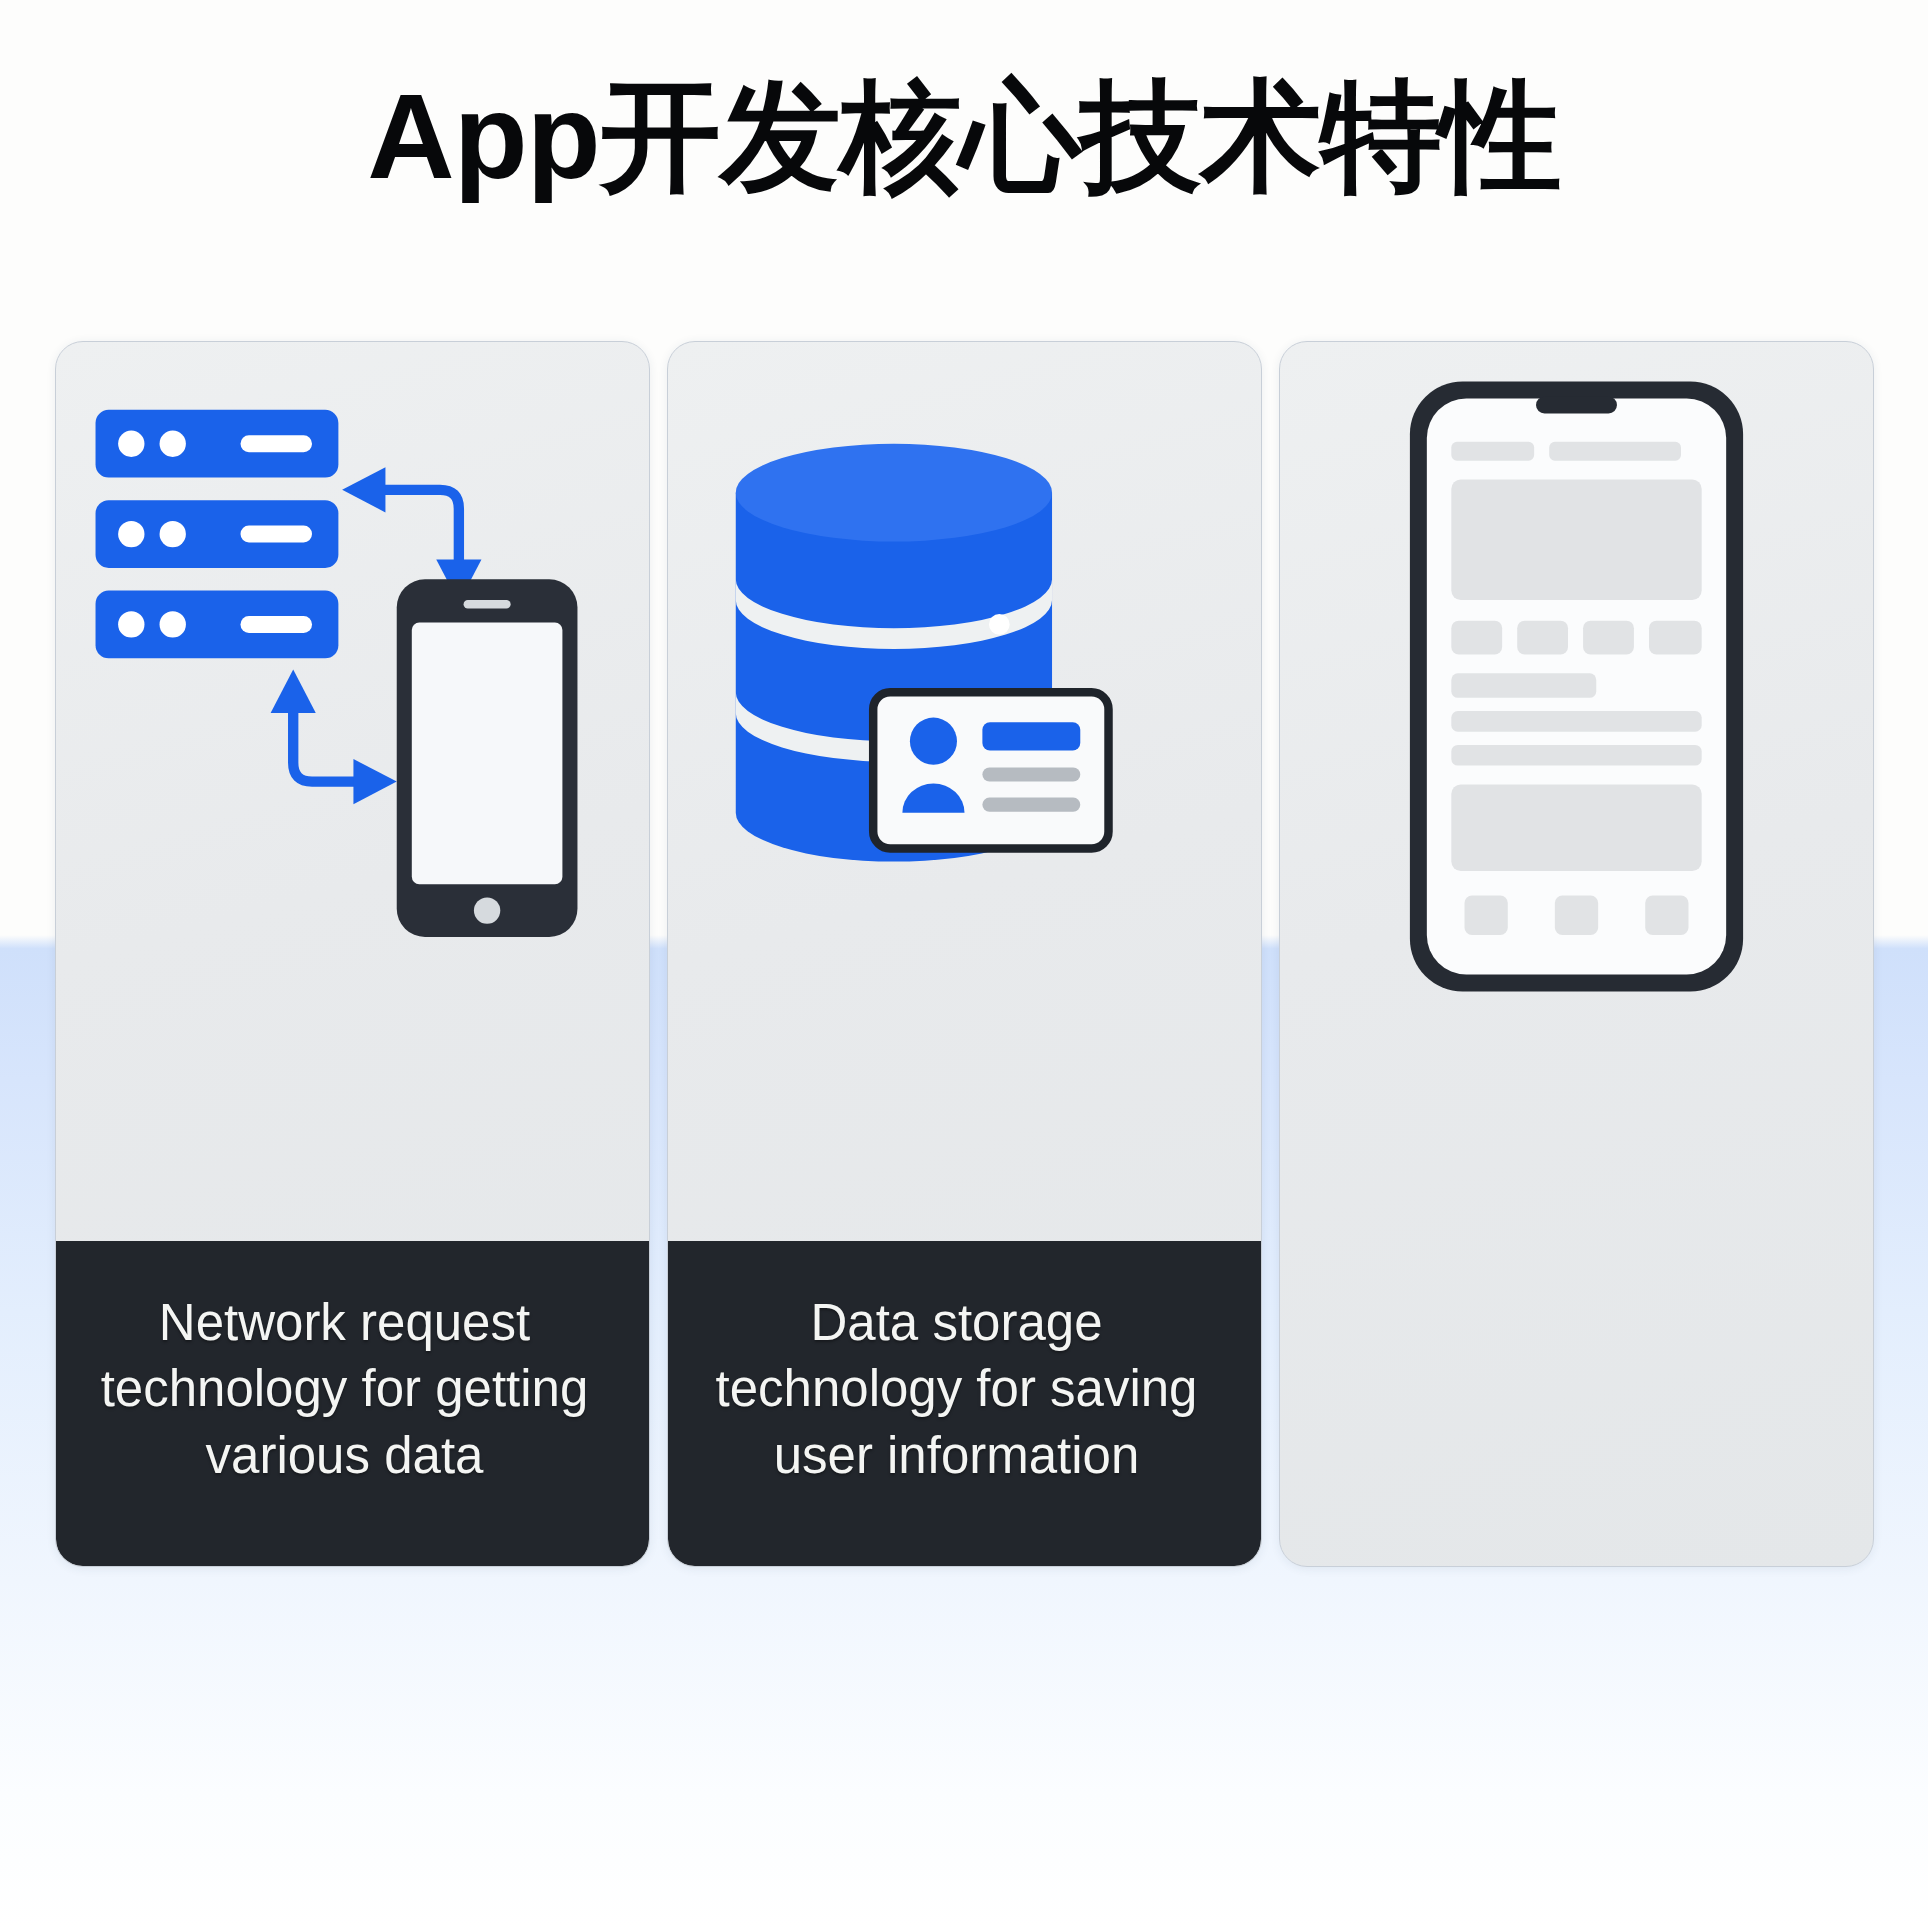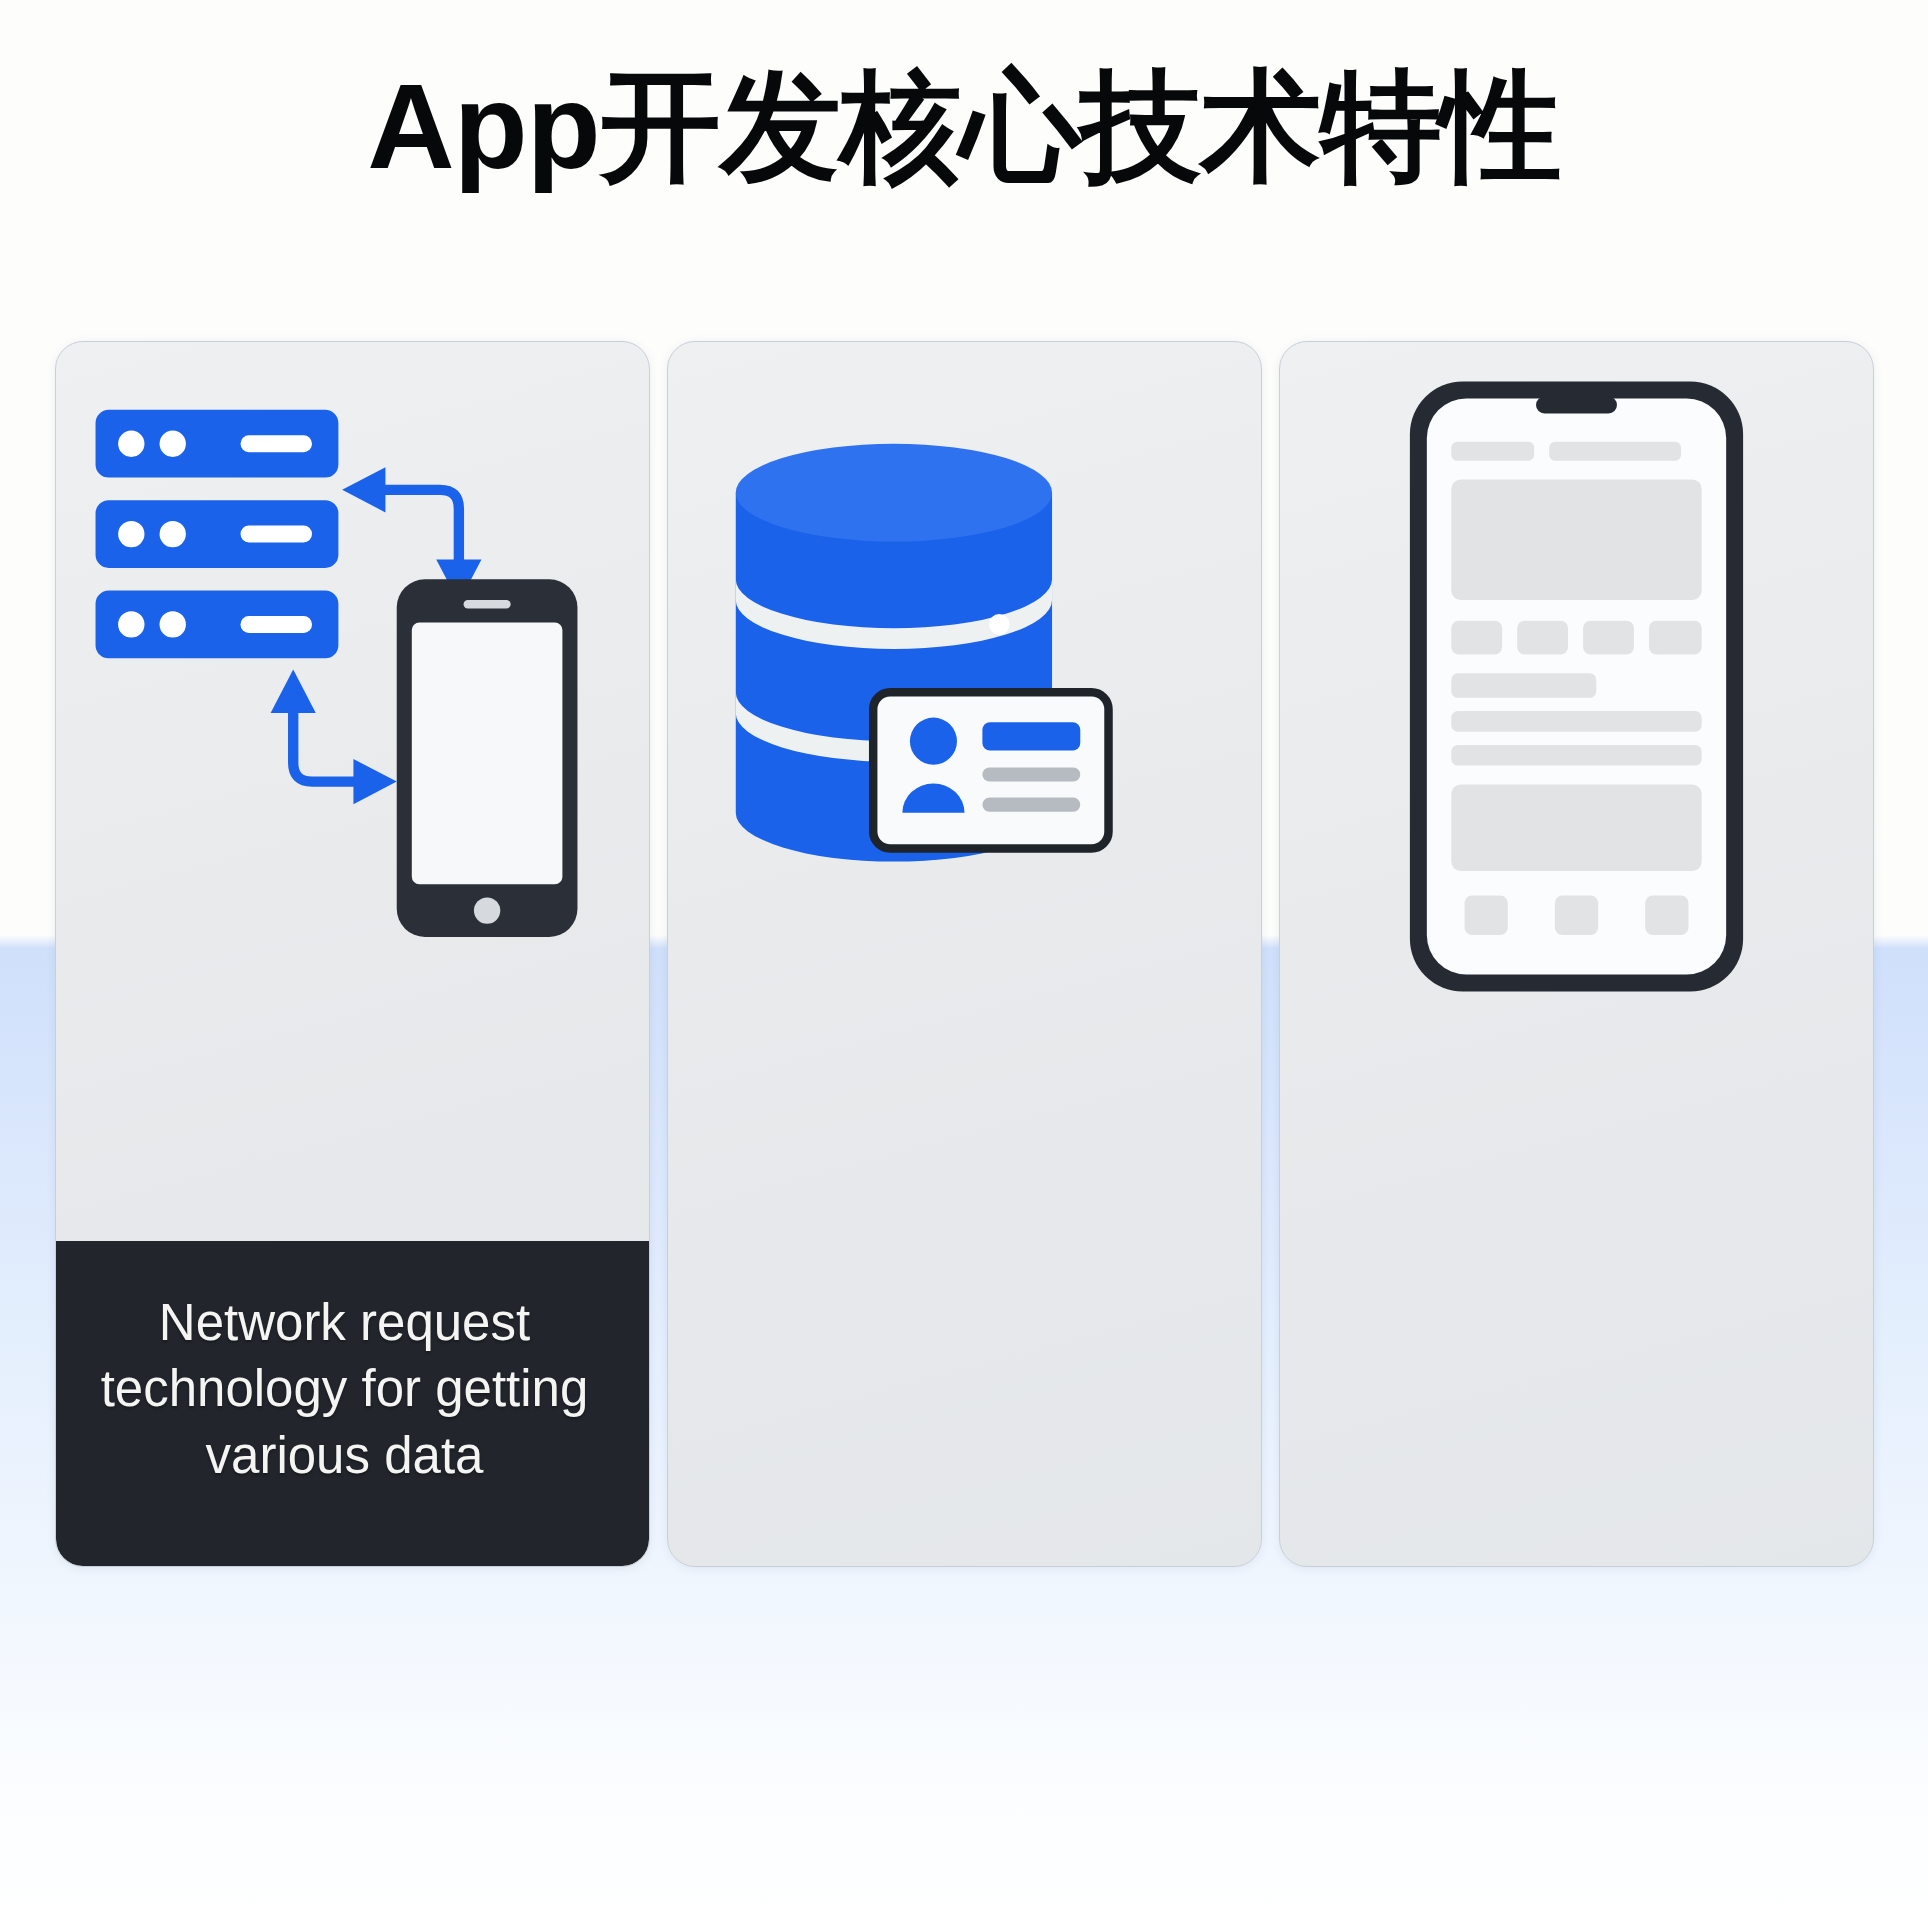--- a/index.html
+++ b/index.html
@@ -11,21 +11,21 @@
   #page{
     position:relative;width:1928px;height:1928px;
     background:
       linear-gradient(to bottom,
         #fdfdfc 0%, #fdfdfc 48.5%,
         #cfe0fb 49.2%, #d7e5fc 56%,
         #e3eefd 68%, #f0f6fe 82%, #fbfdff 93%, #ffffff 100%);
   }
   
   .title{
-    position:absolute;left:0;top:63px;width:1928px;
+    position:absolute;left:0;top:73px;width:1928px;
     text-align:center;
     font-size:121px;line-height:1.05;
     font-weight:900;
     letter-spacing:-0.9px;
     color:#07080a;
     white-space:nowrap;
   }
   
   .cards{
     position:absolute;left:55px;top:341px;
@@ -143,20 +143,23 @@
             <g>
               <circle cx="282" cy="424" r="25" fill="#1a62ea"></circle>
               <path d="M249 500 a33 31 0 0 1 66 0 Z" fill="#1a62ea"></path>
             </g>
             <rect x="334" y="404" width="104" height="30" rx="8" fill="#1a62ea"></rect>
             <rect x="334" y="452" width="104" height="15" rx="7.5" fill="#b6bbc1"></rect>
             <rect x="334" y="484" width="104" height="15" rx="7.5" fill="#b6bbc1"></rect>
           </g>
         </svg>
       </div>
+      <div class="caption">
+        <span>Data storage technology for saving user information</span>
+      </div>
     </div>
 
     <div class="card">
       <div class="art">
         <svg viewBox="0 0 630 955" xmlns="http://www.w3.org/2000/svg">
           <g>
             <rect x="138" y="42" width="354" height="648" rx="56" fill="#262b33"></rect>
             <rect x="156" y="60" width="318" height="612" rx="42" fill="#fbfcfd"></rect>
             <rect x="272" y="58" width="86" height="18" rx="9" fill="#262b33"></rect>
           </g>

